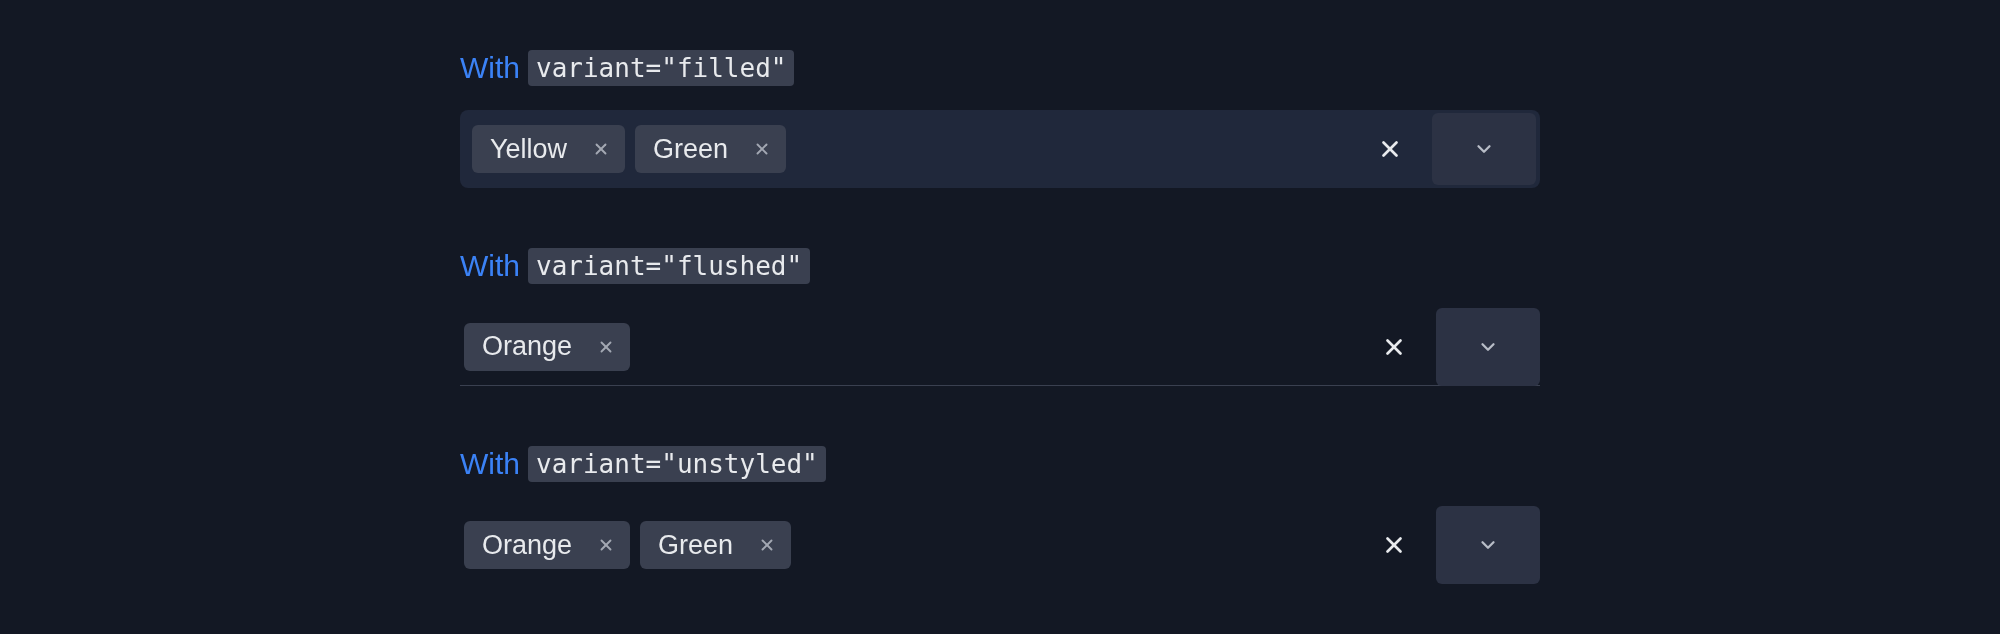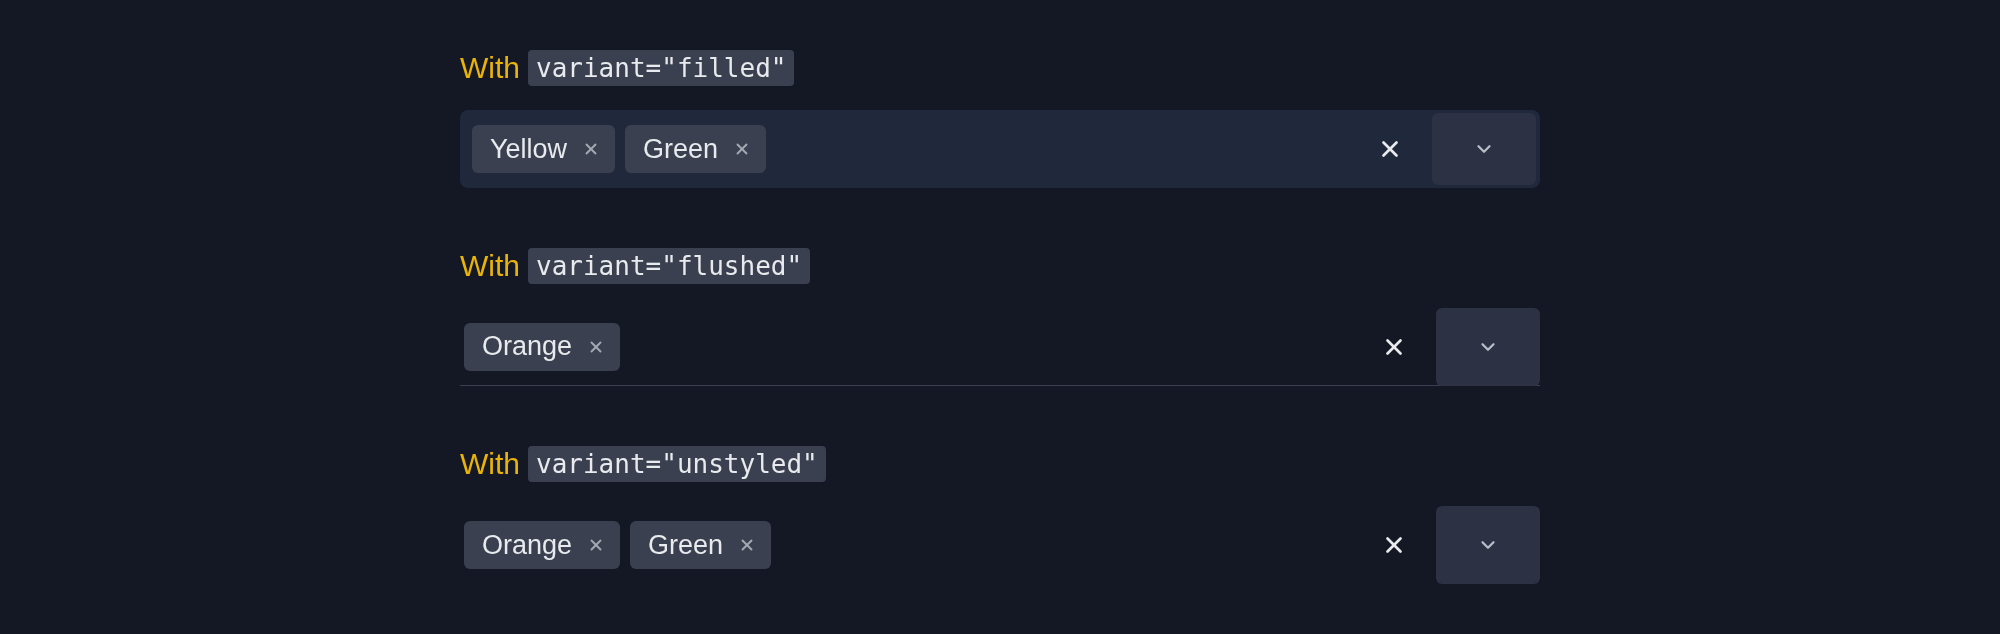--- a/index.html
+++ b/index.html
@@ -24,21 +24,21 @@
     .heading {
       color: #e8eaed;
       font-size: 30px;
       font-weight: 500;
       margin-bottom: 24px;
       display: flex;
       align-items: center;
       gap: 8px;
     }
     .heading-prefix {
-      color: #eab308;
+      color: #3b82f6;
     }
     .code {
       font-family: ui-monospace, SFMono-Regular, Menlo, Monaco, Consolas, monospace;
       background-color: #3a4050;
       color: #e8eaed;
       padding: 3px 8px;
       border-radius: 4px;
       font-size: 26px;
       font-weight: 400;
     }
@@ -66,21 +66,21 @@
     }
     .tags {
       display: flex;
       gap: 10px;
       flex: 1;
       align-items: center;
     }
     .tag {
       display: flex;
       align-items: center;
-      gap: 14px;
+      gap: 24px;
       background-color: #3a4050;
       color: #e8eaed;
       padding: 6px 14px 6px 18px;
       border-radius: 6px;
       font-size: 27px;
       font-weight: 400;
       height: 48px;
     }
     .tag-close {
       display: flex;

